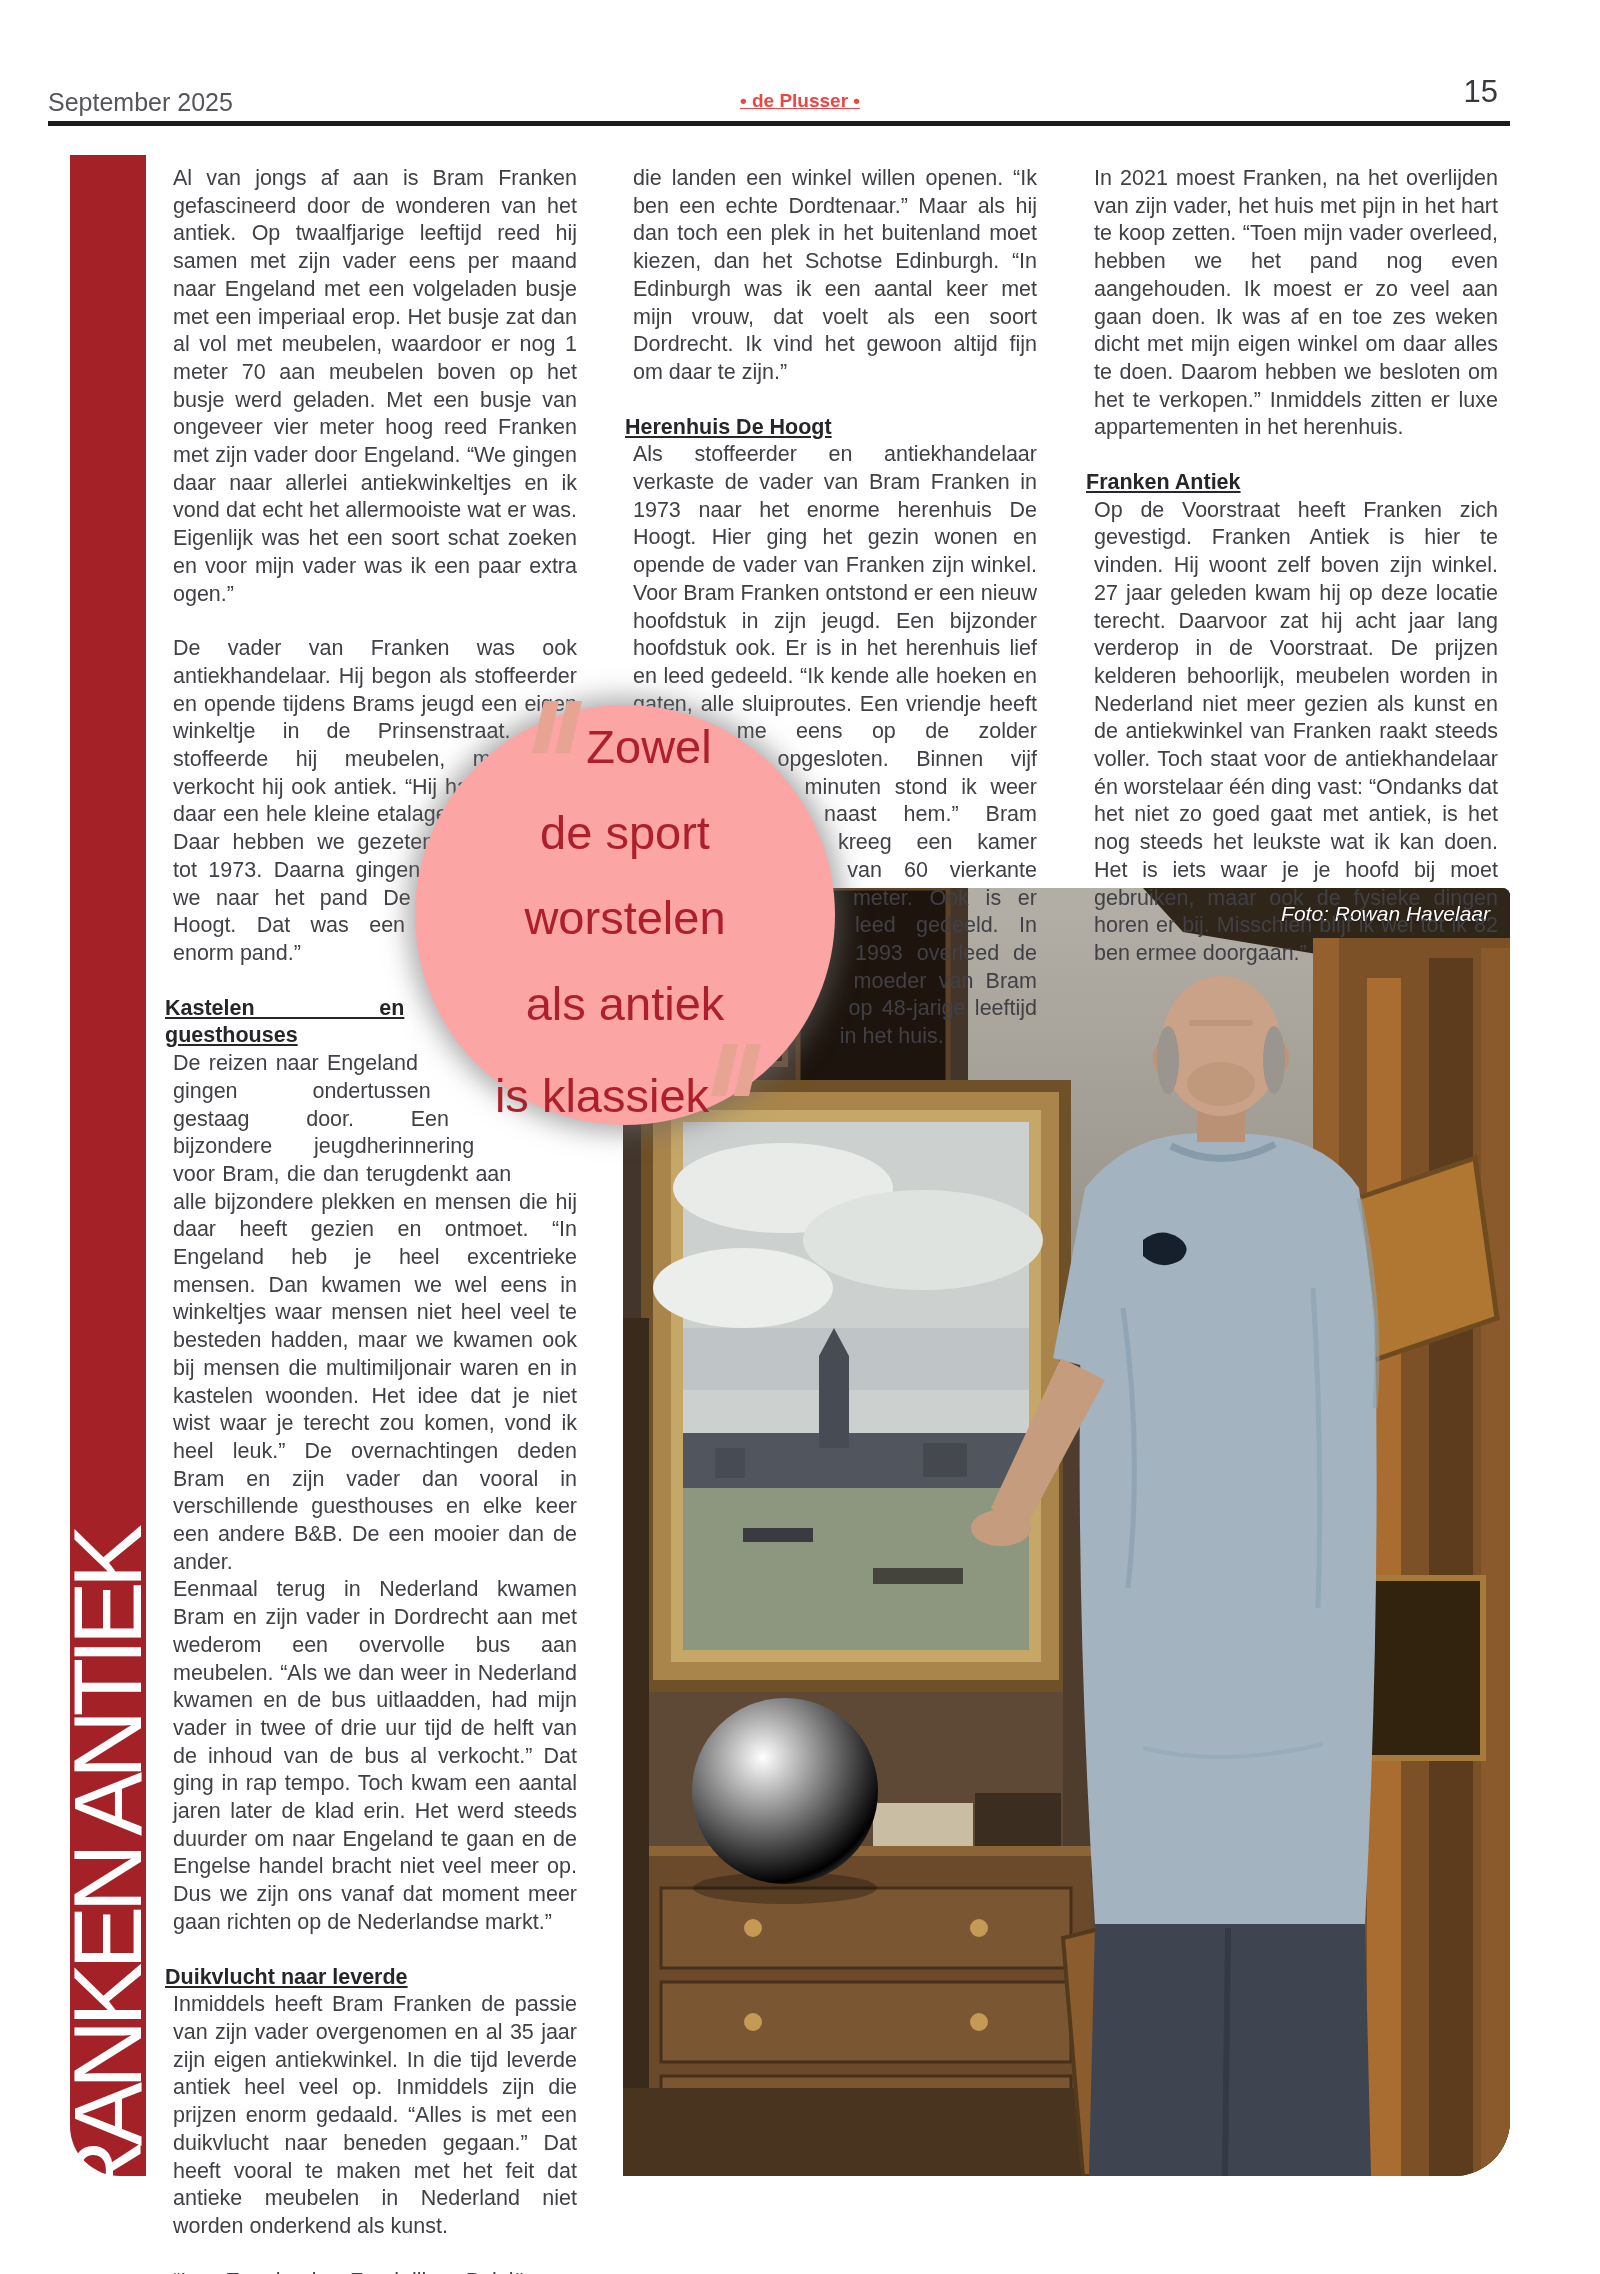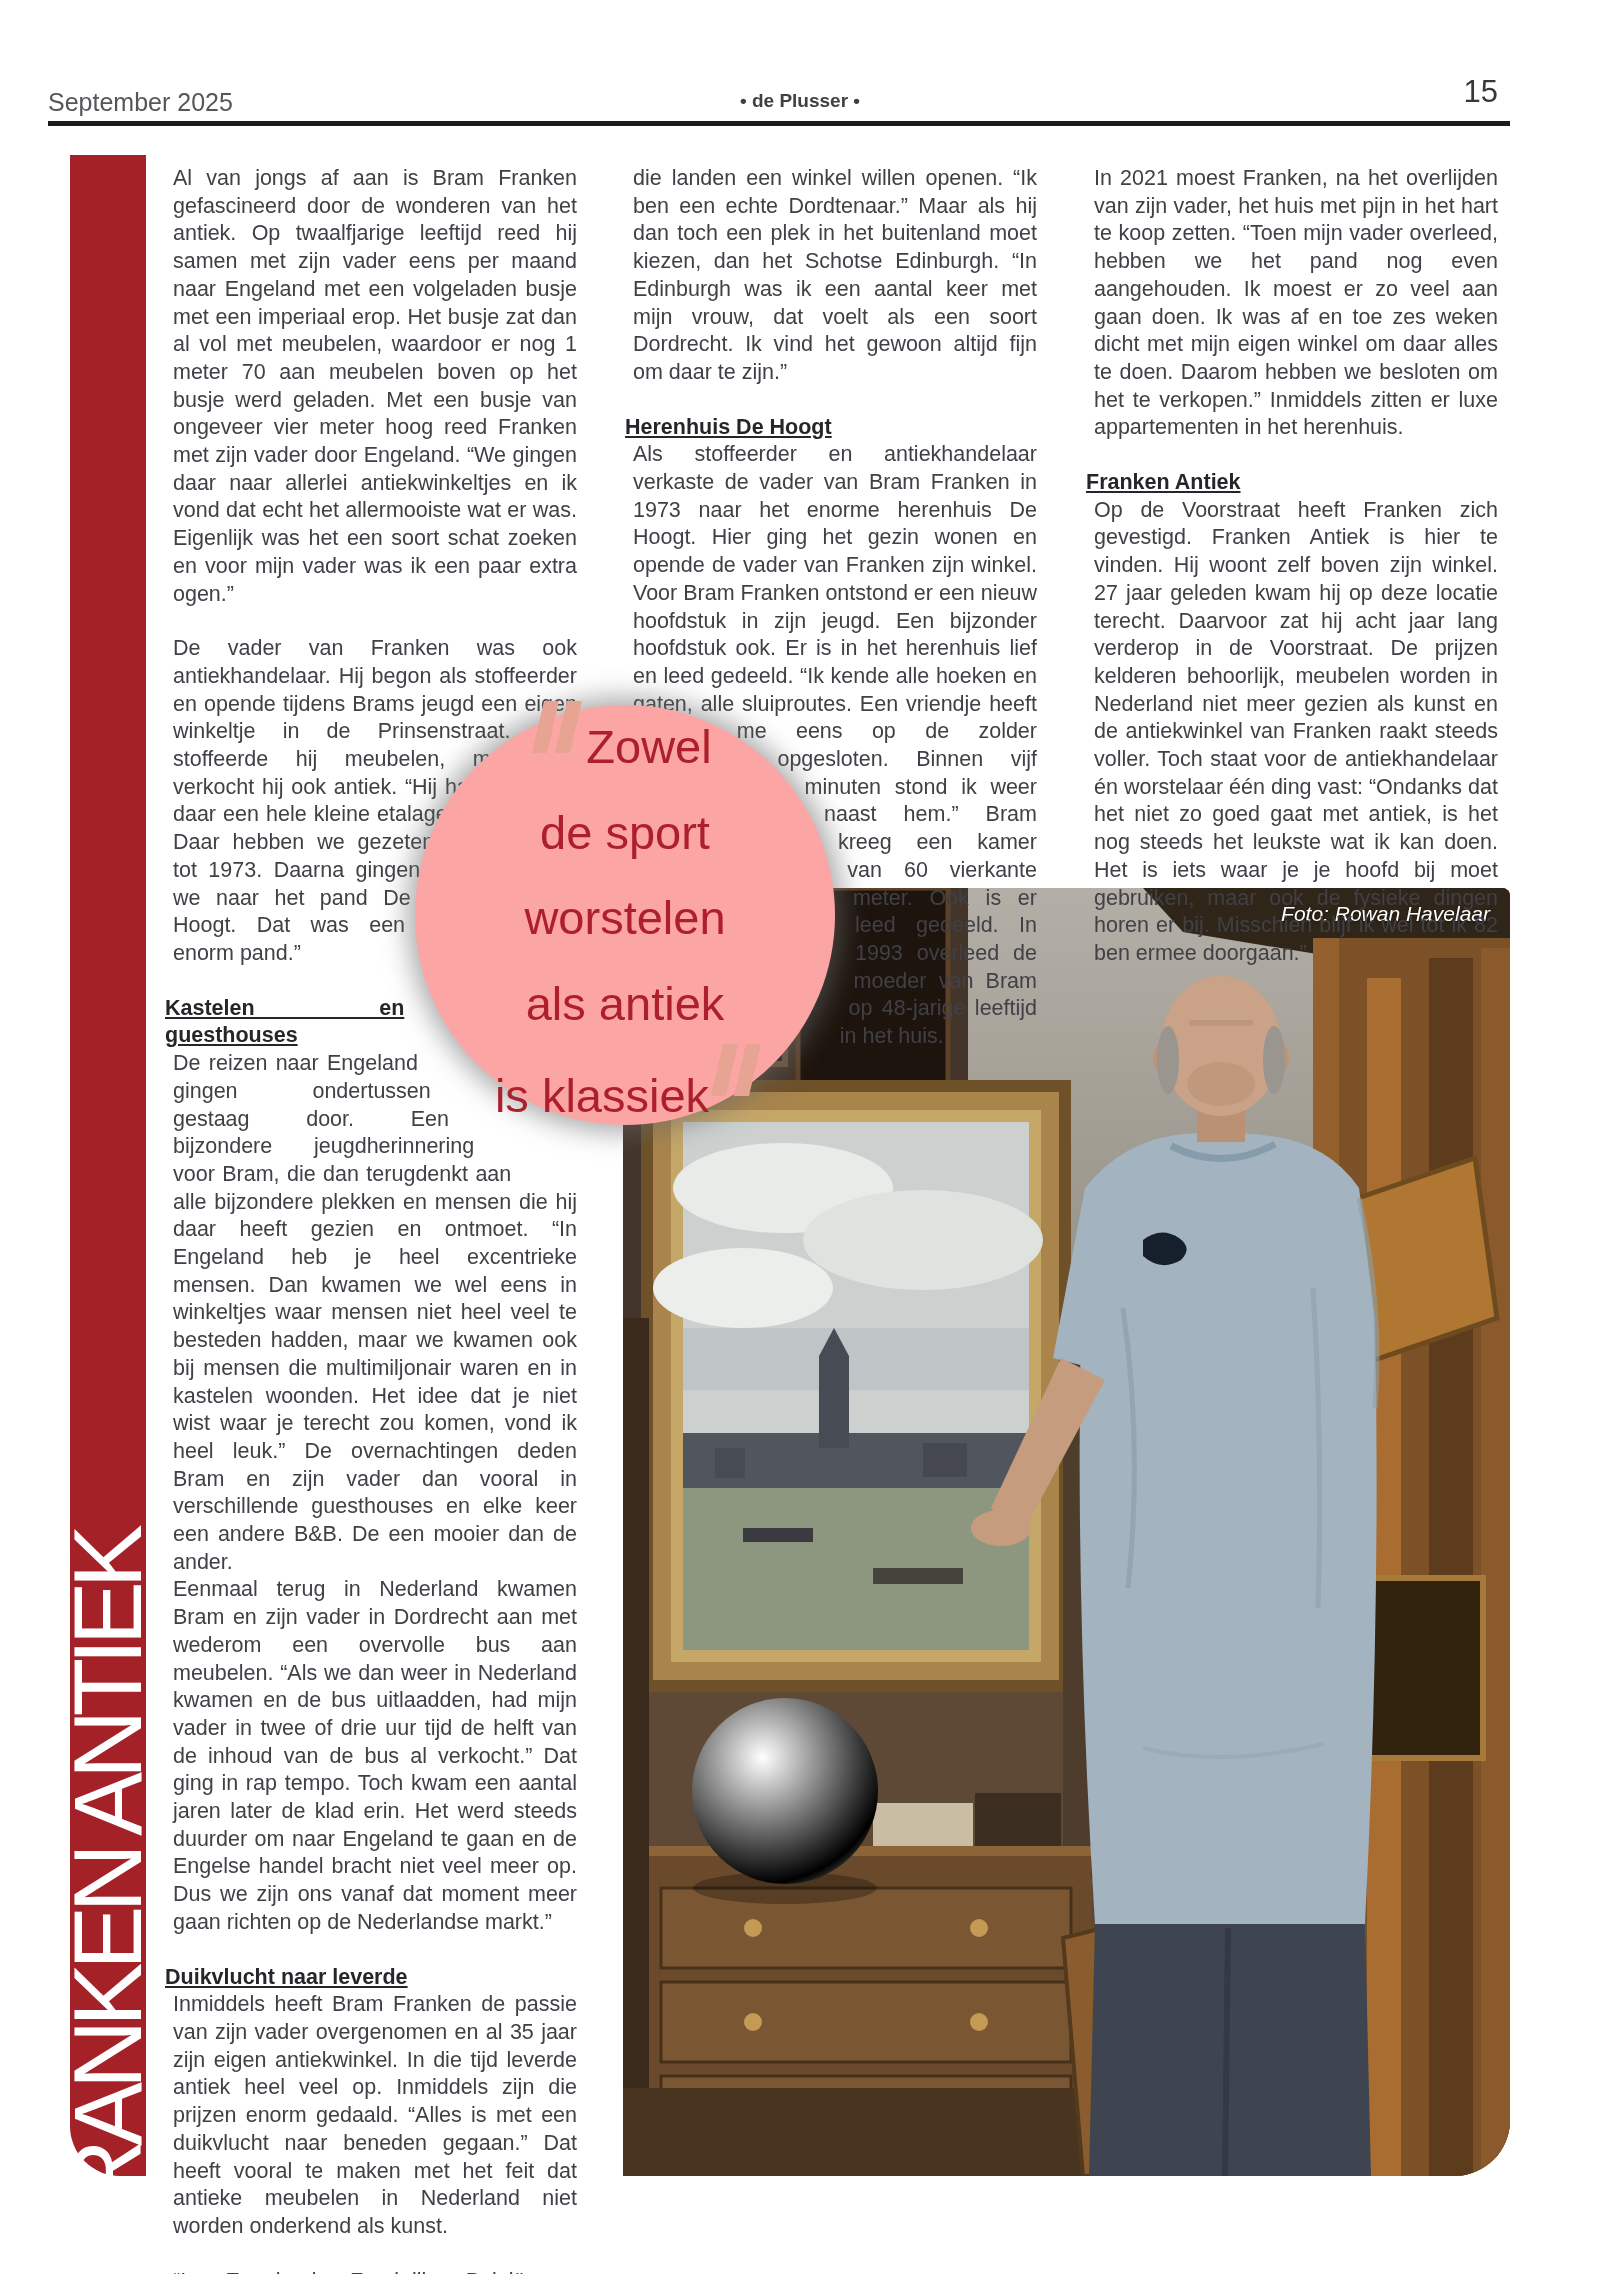--- a/index.html
+++ b/index.html
@@ -1,21 +1,21 @@
 <!DOCTYPE html>
 <html><head>
 <meta charset="utf-8">
 <style>
   html,body{margin:0;padding:0;background:#e8e8e8;}
   .page{position:relative;width:1600px;height:2274px;background:#ffffff;margin:0 auto;
         font-family:"Liberation Sans",sans-serif;overflow:hidden;}
   
   .hdr-date{position:absolute;left:48px;top:88px;font-size:25px;color:#56565a;}
   .hdr-pub{position:absolute;left:0;top:90px;width:1600px;text-align:center;
-           font-size:19px;font-weight:bold;color:#404040;}
+           font-size:19px;font-weight:bold;color:#ef4444;text-decoration:underline;}
   .hdr-num{position:absolute;right:102px;top:74px;font-size:31px;color:#39393d;}
   .hdr-rule{position:absolute;left:48px;top:121px;width:1462px;height:5px;background:#1c1c1c;}
   
   .redbar{position:absolute;left:70px;top:155px;width:76px;height:2021px;
           background:#a42127;border-radius:0 0 0 50px;}
   .vert-title{position:absolute;left:60px;top:1540px;height:720px;width:100px;
               color:#ffffff;font-size:96px;line-height:96px;letter-spacing:-7px;
               writing-mode:vertical-rl;transform:rotate(180deg);white-space:nowrap;
               font-weight:normal;}
   

